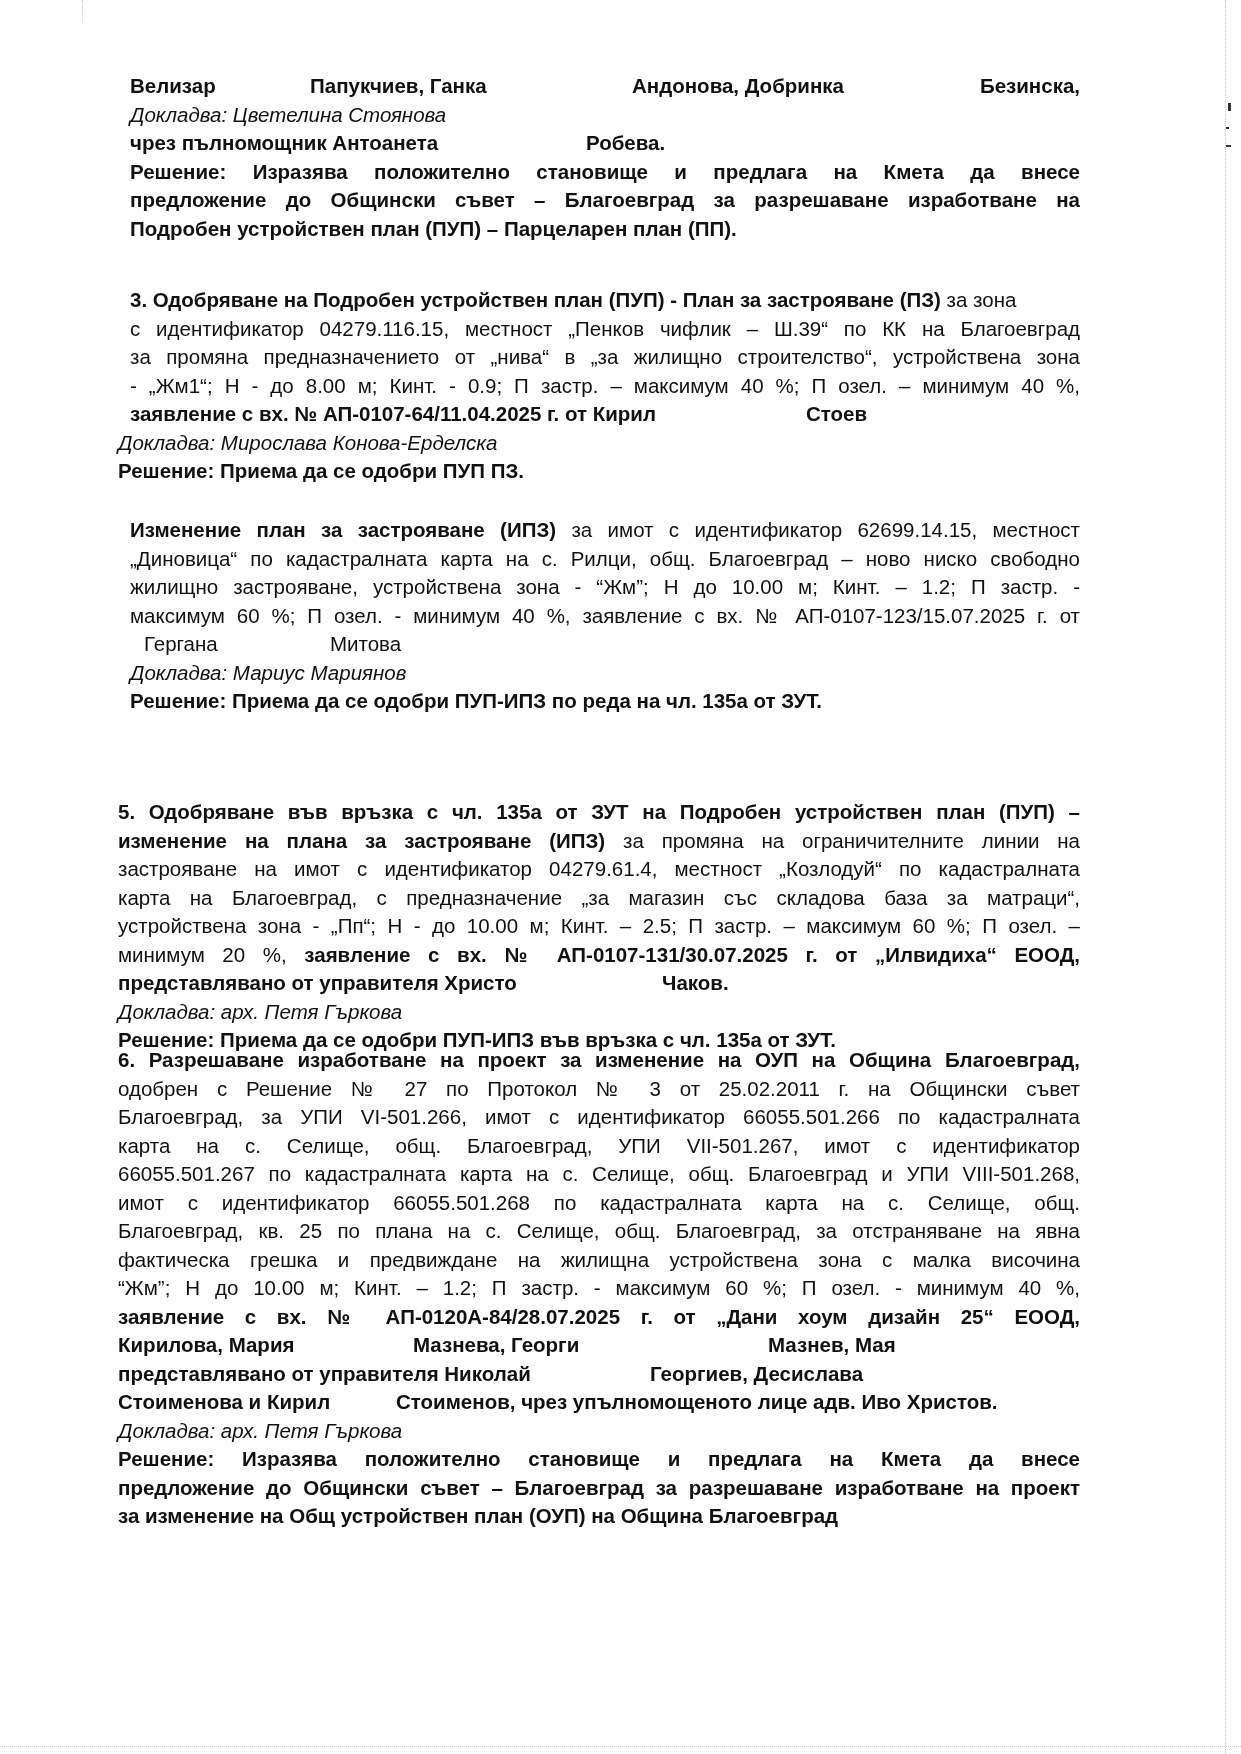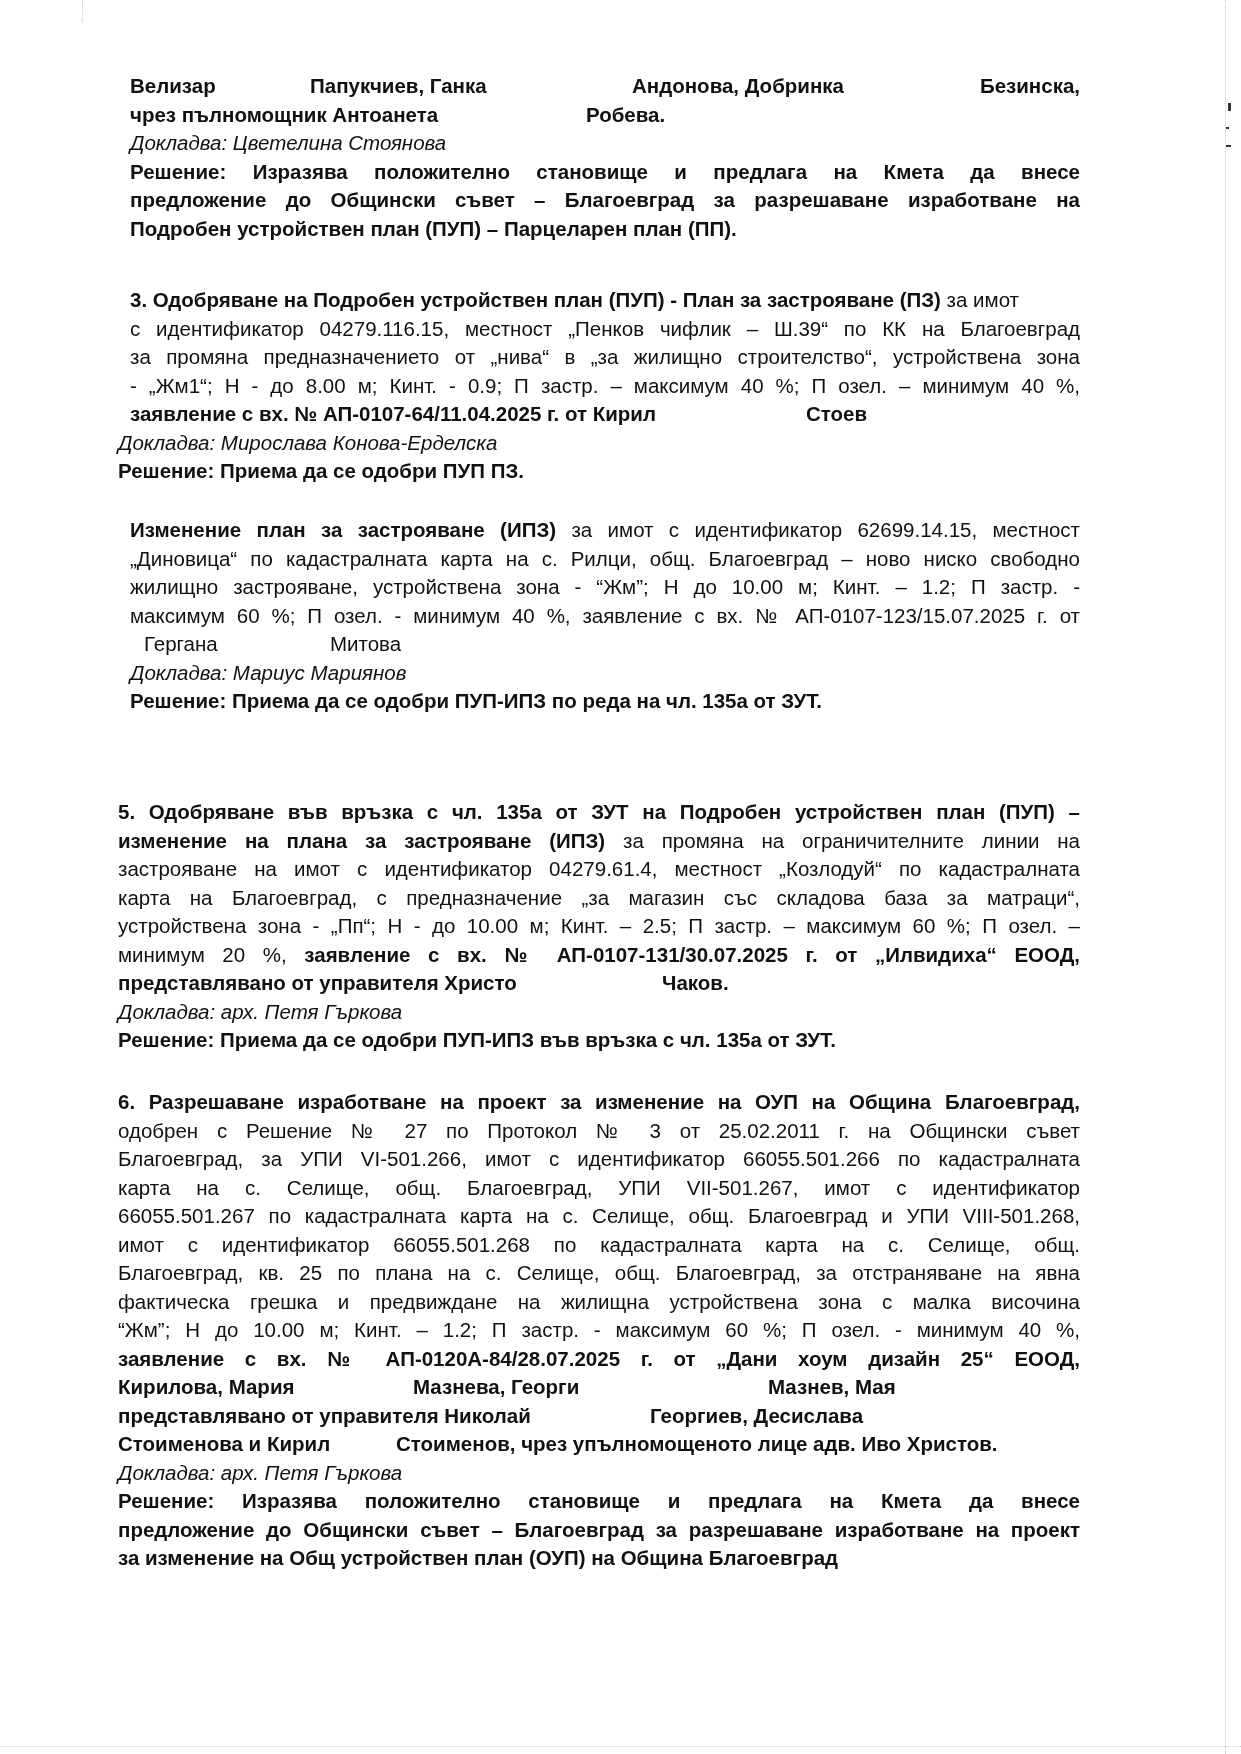--- a/index.html
+++ b/index.html
@@ -35,32 +35,32 @@
   <div class="mark" style="left:1226px;top:127px;width:3px;height:2px;"></div>
   <div class="mark" style="left:1226px;top:145px;width:5px;height:2px;"></div>
 
   <div class="blk" style="top:72px;">
     <span class="line b" style="position:relative;">
       <span style="position:absolute;left:0;">Велизар</span>
       <span style="position:absolute;left:180px;">Папукчиев, Ганка</span>
       <span style="position:absolute;left:502px;">Андонова, Добринка</span>
       <span style="position:absolute;right:0;">Безинска,</span>
     </span>
+    <span class="line i">Докладва: Цветелина Стоянова</span>
     <span class="line b" style="position:relative;">
       <span style="position:absolute;left:0;">чрез пълномощник Антоанета</span>
       <span style="position:absolute;left:456px;">Робева.</span>
     </span>
-    <span class="line i">Докладва: Цветелина Стоянова</span>
     <span class="line b j">Решение: Изразява положително становище и предлага на Кмета да внесе</span>
     <span class="line b j">предложение до Общински съвет – Благоевград за разрешаване изработване на</span>
     <span class="line b">Подробен устройствен план (ПУП) – Парцеларен план (ПП).</span>
   </div>
 
   <div class="blk" style="top:286px;">
-    <span class="line"><span class="b">3. Одобряване на Подробен устройствен план (ПУП)  - План за застрояване (ПЗ)</span><span> за имот</span></span>
+    <span class="line"><span class="b">3. Одобряване на Подробен устройствен план (ПУП)  - План за застрояване (ПЗ)</span><span> за зона</span></span>
     <span class="line j">с идентификатор 04279.116.15, местност „Пенков чифлик – Ш.39“ по КК на Благоевград</span>
     <span class="line j">за промяна предназначението от „нива“ в „за жилищно строителство“, устройствена зона</span>
     <span class="line j">- „Жм1“; Н - до 8.00 м; Кинт. - 0.9; П застр. – максимум 40 %; П озел. – минимум 40 %,</span>
     <span class="line b" style="position:relative;">
       <span style="position:absolute;left:0;">заявление с вх. № АП-0107-64/11.04.2025 г. от Кирил</span>
       <span style="position:absolute;left:676px;">Стоев</span>
     </span>
     <span class="line i" style="margin-left:-12px;">Докладва: Мирослава Конова-Ерделска</span>
     <span class="line b" style="margin-left:-12px;">Решение: Приема да се одобри ПУП ПЗ.</span>
   </div>
@@ -86,21 +86,21 @@
     <span class="line j">устройствена зона - „Пп“; Н - до 10.00 м; Кинт. – 2.5; П застр. – максимум 60 %; П озел. –</span>
     <span class="line j"><span>минимум 20 %, </span><span class="b">заявление с вх. № АП-0107-131/30.07.2025 г. от „Илвидиха“ ЕООД,</span></span>
     <span class="line b" style="position:relative;">
       <span style="position:absolute;left:0;">представлявано от управителя Христо</span>
       <span style="position:absolute;left:544px;">Чаков.</span>
     </span>
     <span class="line i">Докладва: арх. Петя Гъркова</span>
     <span class="line b">Решение: Приема да се одобри ПУП-ИПЗ във връзка с чл. 135а от ЗУТ.</span>
   </div>
 
-  <div class="blk wide" style="top:1088px;">
+  <div class="blk wide" style="top:1046px;">
     <span class="line b j">6. Разрешаване изработване на проект за изменение на ОУП на Община Благоевград,</span>
     <span class="line j">одобрен с Решение № 27 по Протокол № 3 от 25.02.2011 г. на Общински съвет</span>
     <span class="line j">Благоевград, за УПИ VI-501.266, имот с идентификатор 66055.501.266 по кадастралната</span>
     <span class="line j">карта на с. Селище, общ. Благоевград, УПИ VII-501.267, имот с идентификатор</span>
     <span class="line j">66055.501.267 по кадастралната карта на с. Селище, общ. Благоевград и УПИ VIII-501.268,</span>
     <span class="line j">имот с идентификатор 66055.501.268 по кадастралната карта на с. Селище, общ.</span>
     <span class="line j">Благоевград, кв. 25 по плана на с. Селище, общ. Благоевград, за отстраняване на явна</span>
     <span class="line j">фактическа грешка и предвиждане на жилищна устройствена зона с малка височина</span>
     <span class="line j">“Жм”; Н до 10.00 м; Кинт. – 1.2; П застр. - максимум 60 %; П озел. - минимум 40 %,</span>
     <span class="line b j">заявление с вх. № АП-0120А-84/28.07.2025 г. от „Дани хоум дизайн 25“ ЕООД,</span>

